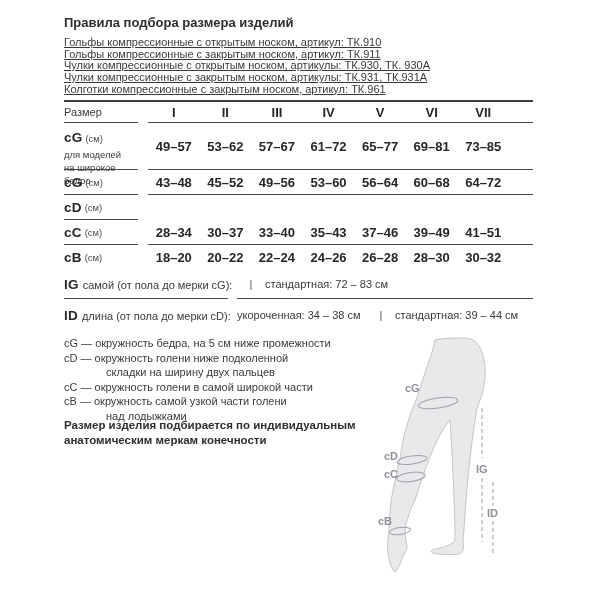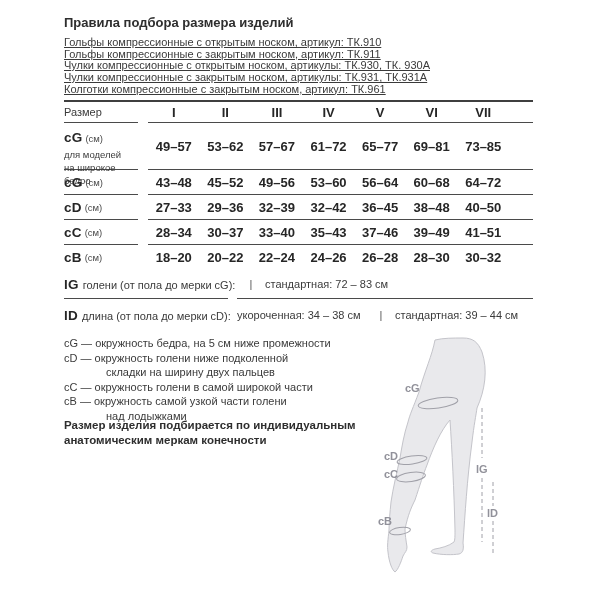--- a/index.html
+++ b/index.html
@@ -117,29 +117,20 @@
         <div class="tcell">60–68</div>
         <div class="tcell">64–72</div>
       </div>
     </div>
 
     <div class="trow vrow">
       <div class="tlabel">
           <span class="code">cD</span>
           <span class="unit">(см)</span>
         </div>
-      <div class="tdata">
-        <div class="tcell">27–33</div>
-        <div class="tcell">29–36</div>
-        <div class="tcell">32–39</div>
-        <div class="tcell">32–42</div>
-        <div class="tcell">36–45</div>
-        <div class="tcell">38–48</div>
-        <div class="tcell">40–50</div>
-      </div>
     </div>
 
     <div class="trow vrow">
       <div class="tlabel">
           <span class="code">cC</span>
           <span class="unit">(см)</span>
         </div>
       <div class="tdata">
         <div class="tcell">28–34</div>
         <div class="tcell">30–37</div>
@@ -163,21 +154,21 @@
         <div class="tcell">24–26</div>
         <div class="tcell">26–28</div>
         <div class="tcell">28–30</div>
         <div class="tcell">30–32</div>
       </div>
     </div>
   </div>
 
   <div class="lengths">
     <div class="lrow lrow-g">
-      <div class="lgroup"><span class="code">lG</span><span>голени (от пола до мерки cG):</span></div>
+      <div class="lgroup"><span class="code">lG</span><span>самой (от пола до мерки cG):</span></div>
       <div class="lpipe">|</div>
       <div class="lstd">стандартная: 72 – 83 см</div>
     </div>
     <span class="lsep a"></span>
     <span class="lsep b"></span>
     <div class="lrow lrow-d">
       <div class="lgroup"><span class="code">lD</span><span>длина (от пола до мерки cD):</span></div>
       <div class="lshort">укороченная: 34 – 38 см</div>
       <div class="lpipe">|</div>
       <div class="lstd">стандартная: 39 – 44 см</div>

